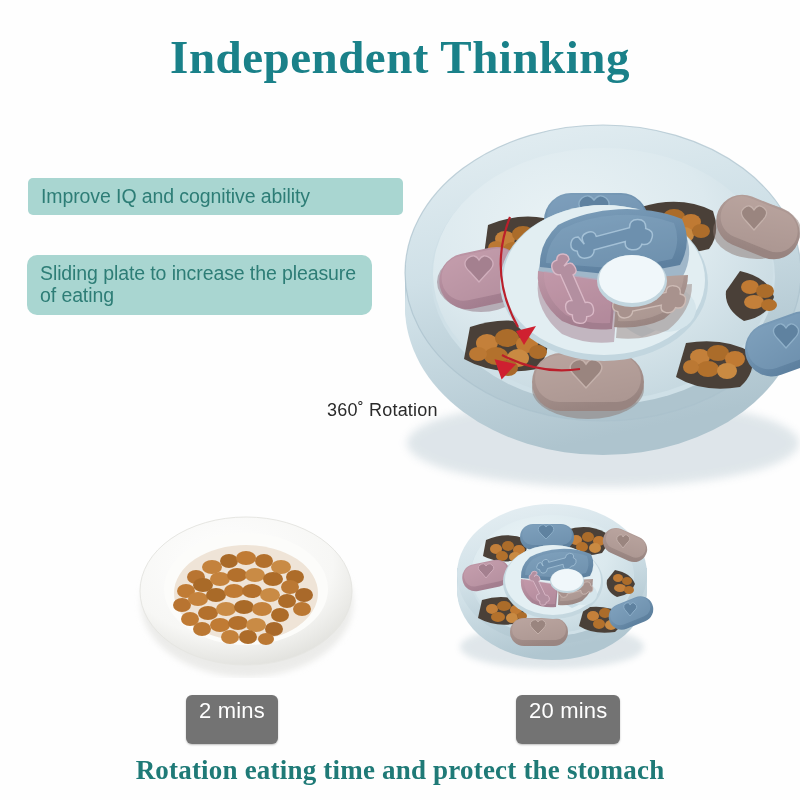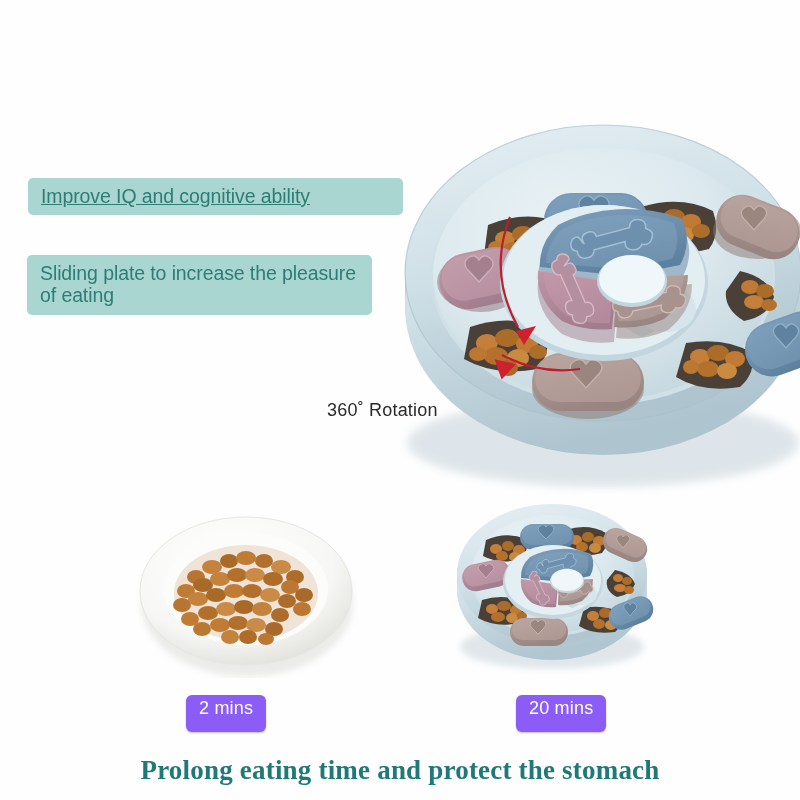--- a/index.html
+++ b/index.html
@@ -39,43 +39,43 @@
   .callout {
     position: absolute;
     background: #a9d6d1;
     color: #2d7d76;
     border-radius: 5px;
     font-size: 19.5px;
     line-height: 1.15;
     padding: 7px 12px 8px 13px;
     letter-spacing: -0.1px;
   }
-  .callout-1 { left: 28px;  top: 178px; width: 375px; text-decoration: underline; }
-  .callout-2 { left: 27px;  top: 255px; width: 345px; }
+  .callout-1 { left: 28px;  top: 178px; width: 375px; }
+  .callout-2 { left: 27px;  top: 255px; width: 345px; border-radius: 10px; }
 
   
   .rotation-label {
     position: absolute;
     left: 327px;
     top: 400px;
     font-size: 18px;
     color: #2a2a2a;
     letter-spacing: 0.2px;
     z-index: 30;
   }
 
   
   .badge {
     position: absolute;
-    background: #8b5cf6;
+    background: #737373;
     color: #ffffff;
     border-radius: 6px;
-    font-size: 18px;
+    font-size: 22px;
     font-weight: 500;
-    padding: 3px 13px 13px 13px;
+    padding: 3px 13px 20px 13px;
     letter-spacing: 0.2px;
     box-shadow: 0 1px 2px rgba(0,0,0,.25);
   }
   .badge-left  { left: 186px; top: 695px; }
   .badge-right { left: 516px; top: 695px; }
 
   
   .tagline {
     position: absolute;
     left: 0; right: 0;
@@ -103,20 +103,21 @@
   .plate-wrap { position: absolute; left: 134px; top: 503px; width: 225px; height: 175px; }
   .plate-wrap svg { display: block; }
 
   
 </style>
 </head>
 <body>
 
 <div id="page">
 
+  <div class="title">Independent Thinking</div>
 
   <div class="feeder feeder-main">
     <svg width="430" height="400" viewBox="0 0 430 400" xmlns="http://www.w3.org/2000/svg">
       <defs>
         <radialGradient id="baseGrad" cx="38%" cy="30%" r="78%">
           <stop offset="0%" stop-color="#e9f2f5"></stop>
           <stop offset="55%" stop-color="#dce9ee"></stop>
           <stop offset="100%" stop-color="#c3d6de"></stop>
         </radialGradient>
         <linearGradient id="rimGrad" x1="0" y1="0" x2="0.3" y2="1">
@@ -526,15 +527,15 @@
         <ellipse cx="115" cy="89" rx="17" ry="12" fill="#c4d7df"></ellipse>
         <ellipse cx="115" cy="88" rx="16" ry="11" fill="#f0f7fa"></ellipse>
       </g>
     </svg>
   </div>
 
   <div class="badge badge-left">2 mins</div>
 
   <div class="badge badge-right">20 mins</div>
 
-  <div class="tagline">Prolong eating time and protect the stomach</div>
+  <div class="tagline">Rotation eating time and protect the stomach</div>
 
 </div>
 
 </body></html>

